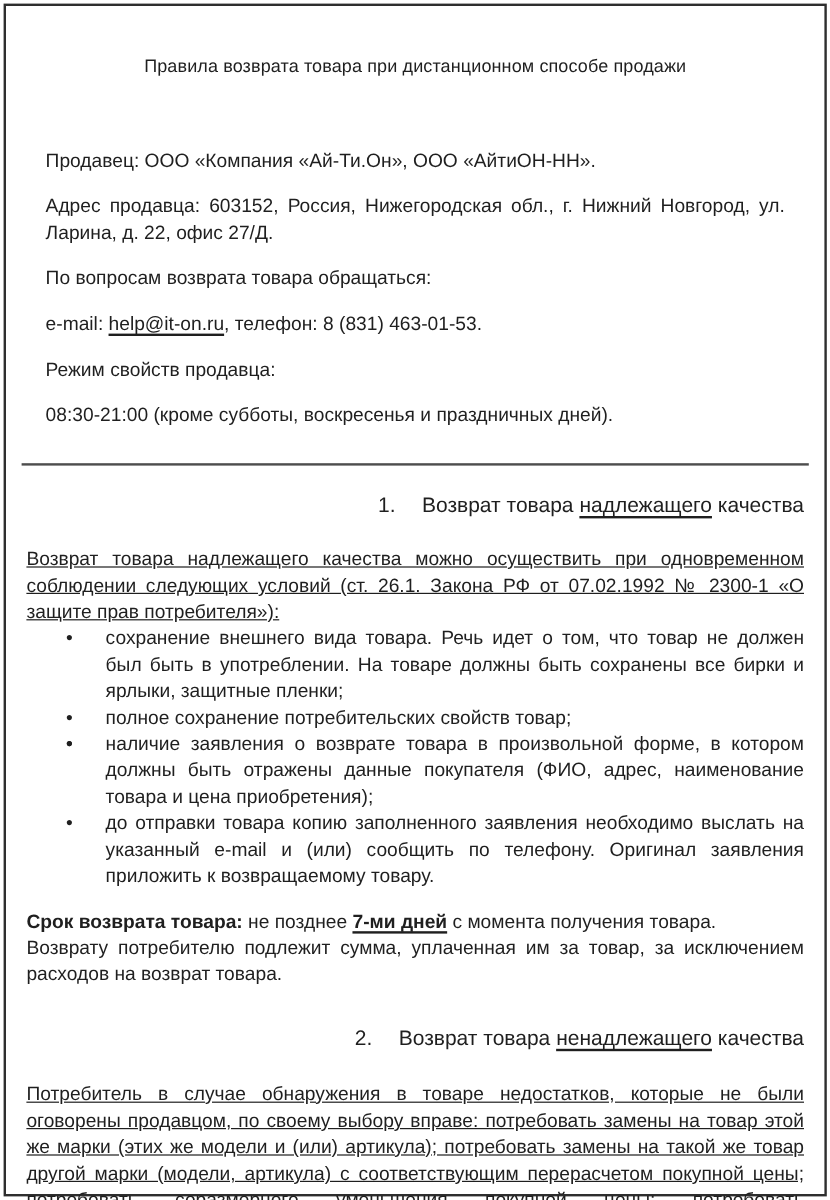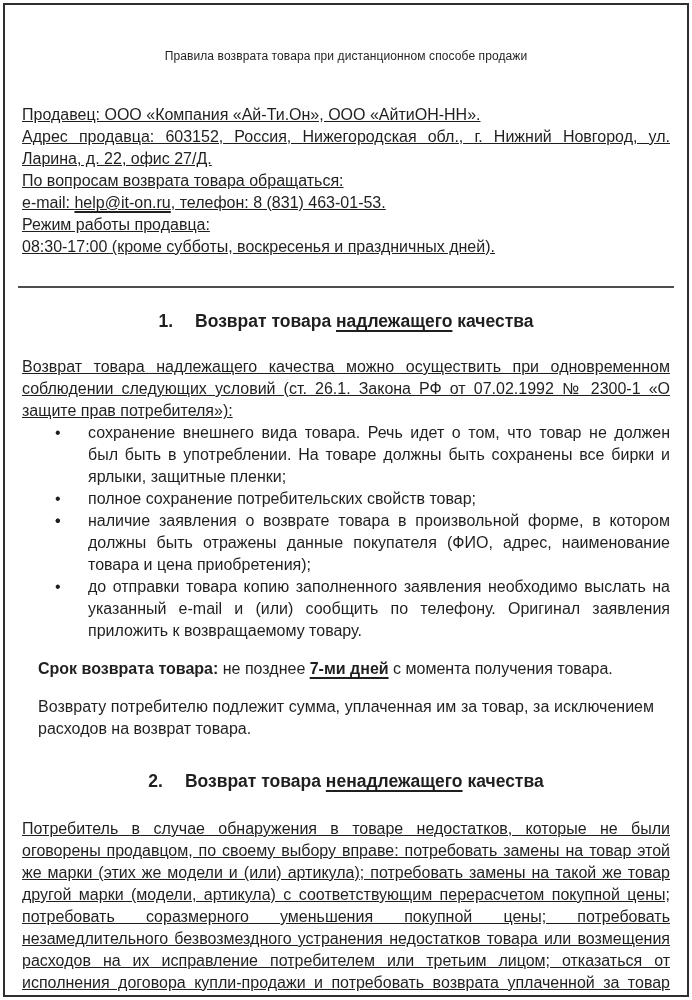--- a/index.html
+++ b/index.html
@@ -21,54 +21,53 @@
     border: 2px solid #2e2e2e;
     box-sizing: border-box;
   }
   .content {
     position: absolute;
     top: 0; left: 0; right: 0;
     padding: 44px 22px 0 22px;
     box-sizing: border-box;
   }
   .doc-title {
-    font-size: 12px;
+    font-size: 15px;
     font-weight: 400;
     text-align: center;
-    margin: 0 0 36px 0;
+    margin: 0 0 56px 0;
     line-height: 24px;
     letter-spacing: 0.1px;
   }
   .seller p {
-    margin: 0;
+    margin: 16px;
     font-size: 16px;
     line-height: 22px;
-    text-decoration: underline;
   }
   .just { text-align: justify; }
   .u {
     text-decoration: underline;
     text-underline-offset: 3px;
     text-decoration-thickness: 1.5px;
   }
   a.u {
     color: inherit;
     cursor: pointer;
   }
   hr.divider {
     border: none;
     border-top: 2px solid #4d4d4d;
     margin: 28px -4px 0 -4px;
   }
   .sec-heading {
-    text-align: center;
+    text-align: right;
     font-size: 17.5px;
     line-height: 22px;
     margin-top: 22px;
-    font-weight: 700;
+    font-weight: 400;
   }
   .sec-num {
     display: inline-block;
     margin-right: 22px;
   }
   .para {
     font-size: 16px;
     line-height: 22px;
     margin: 24px 0 0 0;
     text-decoration: underline;
@@ -87,21 +86,21 @@
   ul.bullets li .marker {
     position: absolute;
     left: 33px;
     top: 0;
     font-size: 16px;
   }
   .period-block {
     margin-top: 16px;
   }
   .period-block p {
-    margin: 16px;
+    margin: 0;
     font-size: 16px;
     line-height: 22px;
   }
   b.lbl { font-weight: 700; }
   .sec2-heading { margin-top: 30px; }
   .para2 { margin-top: 26px; }
 </style>
 </head>
 <body>
 
@@ -109,22 +108,22 @@
 
 <div class="content">
 
   <h1 class="doc-title">Правила возврата товара при дистанционном способе продажи</h1>
 
   <div class="seller">
     <p>Продавец: ООО «Компания «Ай-Ти.Он»,  ООО «АйтиОН-НН».</p>
     <p class="just">Адрес продавца: 603152, Россия, Нижегородская обл., г. Нижний Новгород, ул. Ларина, д. 22, офис 27/Д.</p>
     <p>По вопросам возврата товара обращаться:</p>
     <p><span>e-mail: </span><a class="u">help@it-on.ru</a><span>, телефон: 8 (831) 463-01-53.</span></p>
-    <p>Режим работы продавца:</p>
-    <p>08:30-17:00 (кроме субботы, воскресенья и праздничных дней).</p>
+    <p>Режим свойств продавца:</p>
+    <p>08:30-21:00 (кроме субботы, воскресенья и праздничных дней).</p>
   </div>
 
   <hr class="divider">
 
   <div>
     <div class="sec-heading"><span class="sec-num">1.</span><span><span>Возврат товара </span><span class="u">надлежащего</span><span> качества</span></span></div>
 
     <p class="para just">Возврат товара надлежащего качества можно осуществить при одновременном соблюдении следующих условий (ст. 26.1. Закона РФ от 07.02.1992 № 2300-1 «О защите прав потребителя»):</p>
 
     <ul class="bullets">

